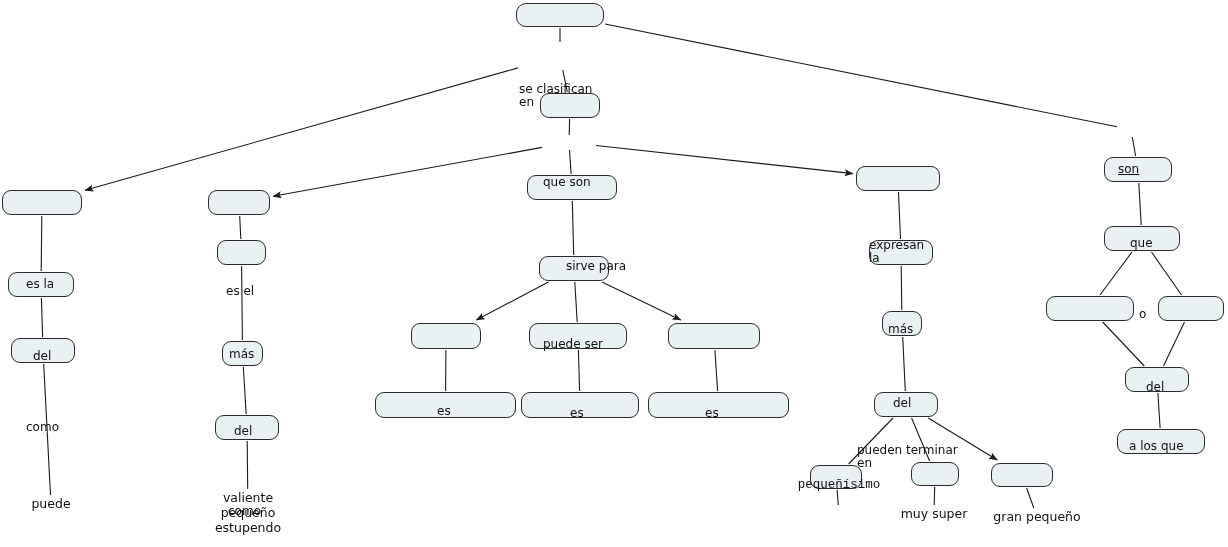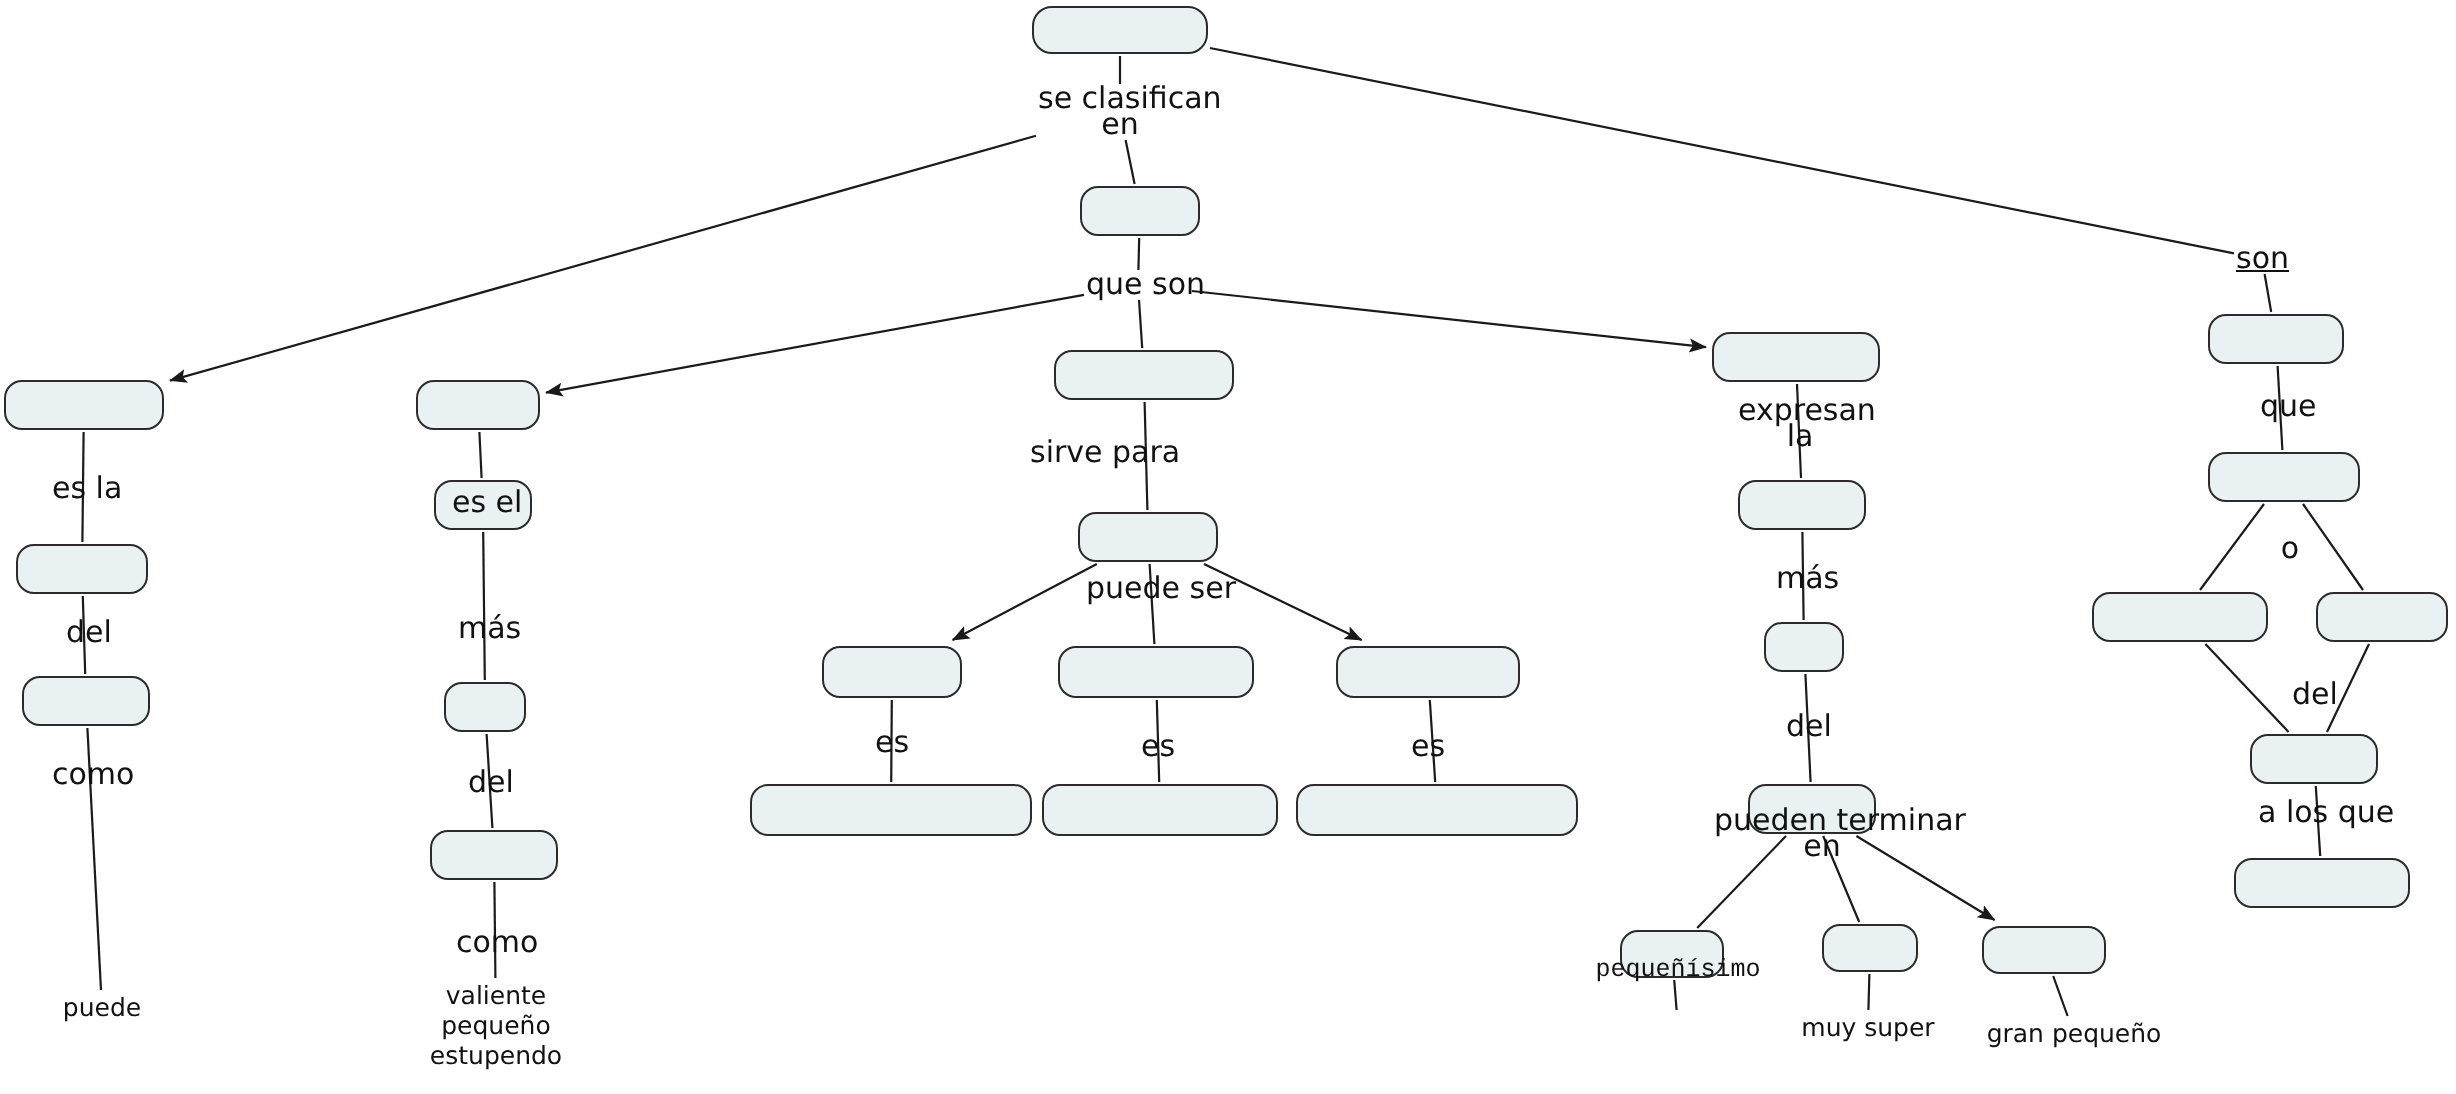--- a/index.html
+++ b/index.html
@@ -43,25 +43,26 @@
     white-space: nowrap;
     padding: 0 8px;
   }
   .node.root {
     font-size: 13px;
     border-radius: 10px;
   }
   .link-label {
     position: absolute;
     color: #111111;
-    font-size: 15px;
+    font-size: 12px;
     line-height: 13px;
     white-space: nowrap;
-    text-align: center;
+    text-align: left;
     background: transparent;
+    margin-top: 40px;
   }
   .free-text {
     position: absolute;
     color: #111111;
     font-size: 12.5px;
     line-height: 15px;
     white-space: nowrap;
     text-align: center;
   }
 </style>
@@ -155,22 +156,22 @@
       <div class="link-label" style="left: 519px; top: 43px; width: 82px;">se clasifican<br>en</div>
       <div class="link-label" style="left: 543px; top: 136px; width: 52px;">que son</div>
       <div class="link-label" style="left: 1118px; top: 123px; width: 26px; text-decoration: underline;">son</div>
       <div class="link-label" style="left: 26px; top: 238px; width: 32px;">es la</div>
       <div class="link-label" style="left: 33px; top: 310px; width: 22px;">del</div>
       <div class="link-label" style="left: 26px; top: 381px; width: 38px;">como</div>
       <div class="link-label" style="left: 226px; top: 245px; width: 32px;">es el</div>
       <div class="link-label" style="left: 229px; top: 308px; width: 28px;">más</div>
       <div class="link-label" style="left: 234px; top: 385px; width: 22px;">del</div>
       <div class="link-label" style="left: 228px; top: 465px; width: 38px;">como</div>
-      <div class="link-label" style="left: 515px; top: 220px; width: 66px;">sirve para</div>
-      <div class="link-label" style="left: 543px; top: 288px; width: 64px;">puede ser</div>
+      <div class="link-label" style="left: 566px; top: 220px; width: 66px;">sirve para</div>
+      <div class="link-label" style="left: 543px; top: 298px; width: 64px;">puede ser</div>
       <div class="link-label" style="left: 437px; top: 365px; width: 18px;">es</div>
       <div class="link-label" style="left: 570px; top: 367px; width: 18px;">es</div>
       <div class="link-label" style="left: 705px; top: 367px; width: 18px;">es</div>
       <div class="link-label" style="left: 869px; top: 199px; width: 62px;">expresan<br>la</div>
       <div class="link-label" style="left: 888px; top: 283px; width: 28px;">más</div>
       <div class="link-label" style="left: 893px; top: 357px; width: 22px;">del</div>
       <div class="link-label" style="left: 857px; top: 404px; width: 108px;">pueden terminar<br>en</div>
       <div class="link-label" style="left: 1130px; top: 197px; width: 28px;">que</div>
       <div class="link-label" style="left: 1139px; top: 268px; width: 12px;">o</div>
       <div class="link-label" style="left: 1146px; top: 341px; width: 22px;">del</div>

